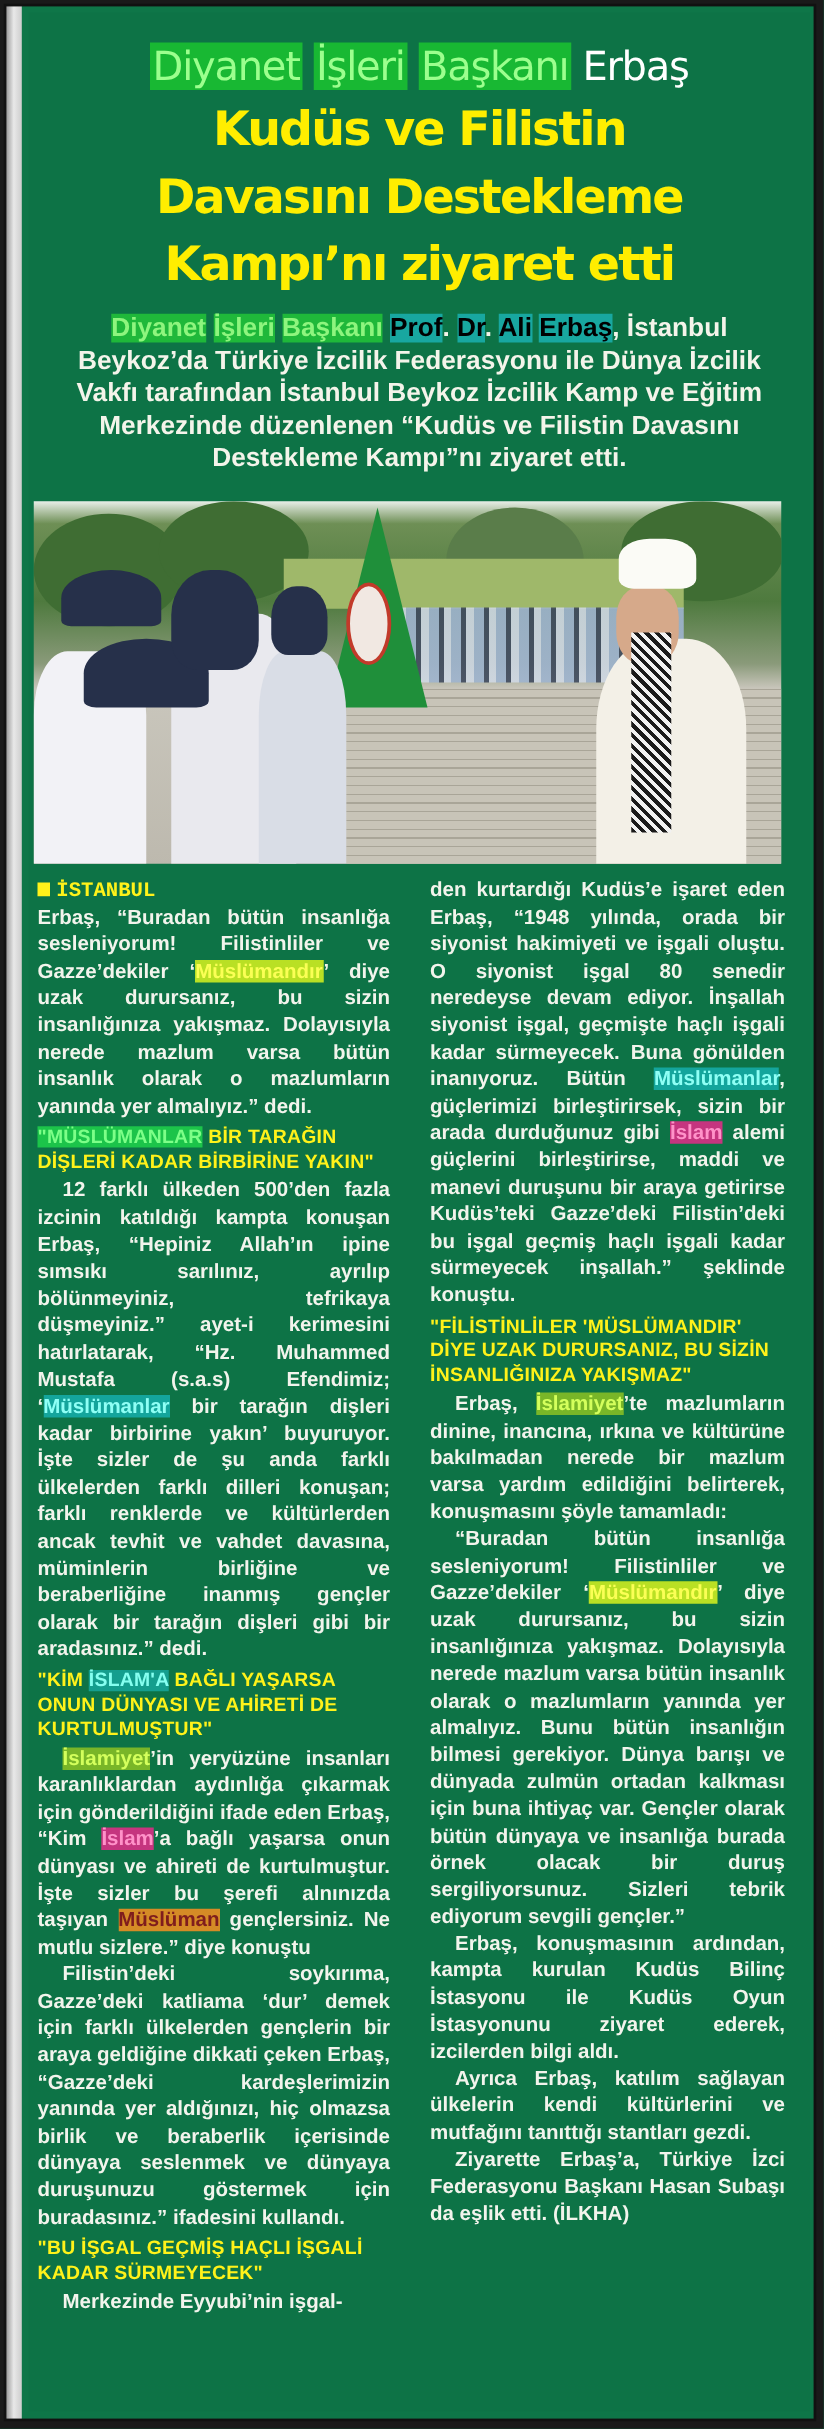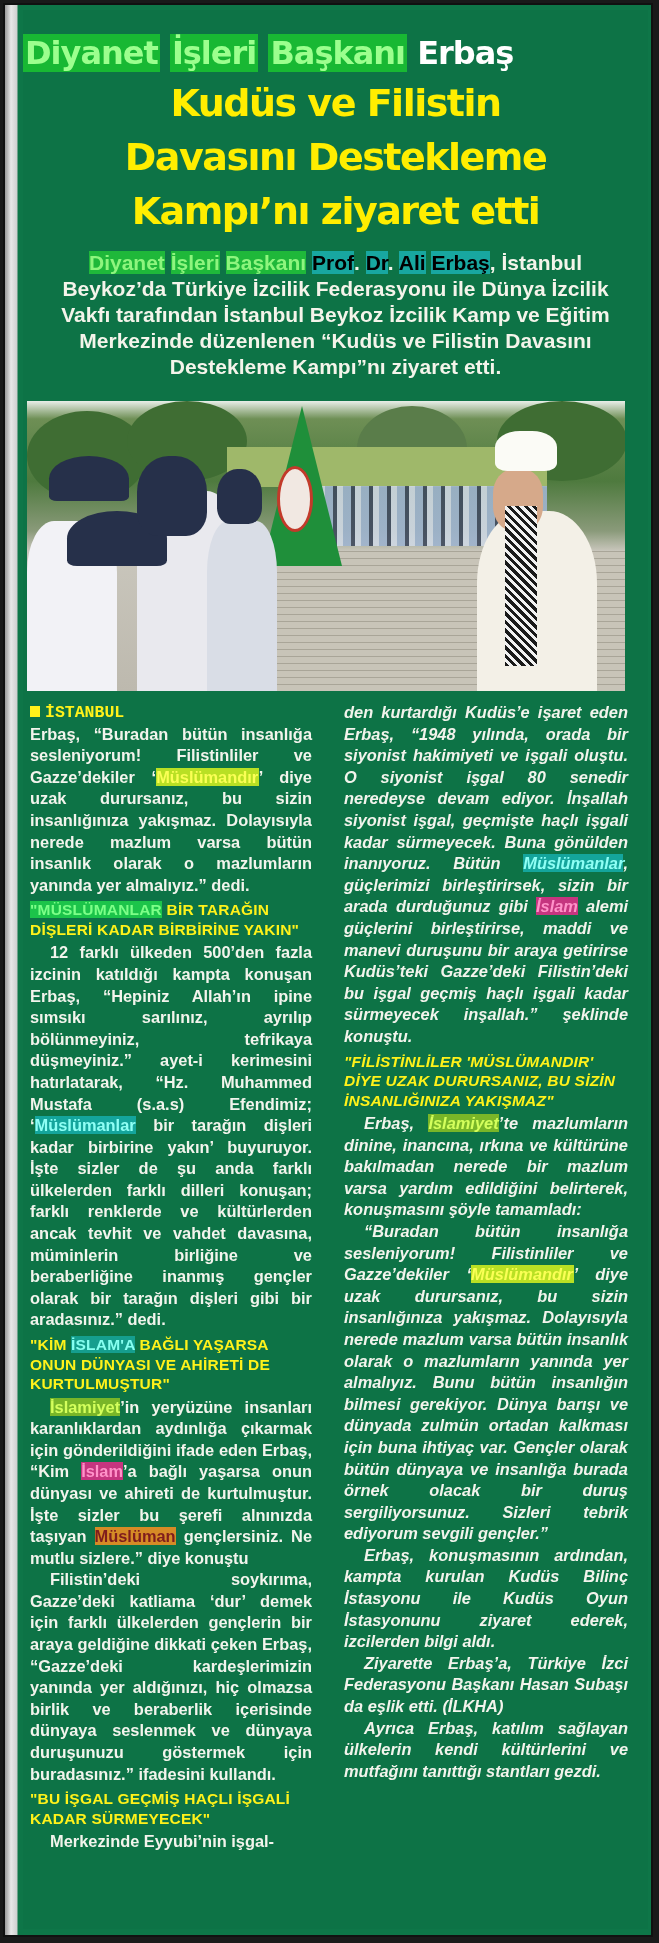--- a/index.html
+++ b/index.html
@@ -11,22 +11,22 @@
     position: absolute; left: 3px; top: 3px; width: 650px; height: 1934px;
     background: linear-gradient(90deg, #9a9a9a 0px, #e8e8e8 6px, #cfcfcf 12px, #0e7648 13px);
     border: 2px solid #111;
     box-sizing: border-box;
   }
   .page {
     position: absolute; left: 18px; top: 5px; right: 3px; bottom: 6px;
     background: #0d7346;
   }
   .kicker {
-    position: absolute; top: 24px; left: 0; right: 0; 
-    font-family: "DejaVu Sans", sans-serif; font-weight: bold; font-size: 32px; letter-spacing: -1px;
+    position: absolute; top: 24px; left: 0; right: 0; text-align: center;
+    font-family: "DejaVu Sans", sans-serif; font-weight: normal; font-size: 32px; letter-spacing: -1px;
     color: #8ff58a;
   }
   .kicker .hl { background: #18b833; color: #9cff8e; padding: 0 2px; }
   .kicker .white { color: #ffffff; }
   .title {
     position: absolute; top: 66px; left: 0; right: 0; text-align: center;
     font-family: "DejaVu Sans", sans-serif; font-weight: bold; font-size: 38px; line-height: 54px;
     color: #ffee00; letter-spacing: -1.5px;
   }
   .spot {
@@ -52,21 +52,21 @@
   .photo .imam-robe { position: absolute; left: 450px; top: 110px; width: 120px; height: 180px; background: #f3f0e7; border-radius: 40% 40% 0 0; }
   .photo .imam-turban { position: absolute; left: 468px; top: 30px; width: 62px; height: 40px; background: #fbfbf6; border-radius: 40% 40% 20% 20%; }
   .photo .imam-face { position: absolute; left: 466px; top: 68px; width: 50px; height: 62px; background: #d6a98a; border-radius: 40%; }
   .photo .scarf { position: absolute; left: 478px; top: 105px; width: 32px; height: 160px; background: repeating-linear-gradient(45deg,#1a1a1a 0 3px,#f1f1f1 3px 6px); }
   .col {
     position: absolute; top: 697px; width: 282px;
     font-family: "Liberation Sans", sans-serif; font-weight: bold; font-size: 16.4px; line-height: 21.6px;
     color: #f2f4ec; text-align: justify;
   }
   .col.left { left: 25px; }
-  .col.right { left: 339px; width: 284px; top: 697px; font-style: italic; }
+  .col.right { left: 339px; width: 284px; top: 697px; }
   .col p { margin: 0; }
   .col p.ind { text-indent: 20px; }
   .col .sub {
     color: #fff21a; font-weight: bold; font-size: 15.5px; line-height: 19.5px;
     text-align: left; margin: 4px 0 3px 0; letter-spacing: .2px;
   }
   .col .sub .hg { background: #1cc44a; color: #7dff88; }
   .col .sub .hc { background: #159e8e; color: #86fff0; }
   .dateline { color: #fff21a; font-size: 16.5px; font-family: Liberation Mono, monospace; }
   .dateline .sq { display: inline-block; width: 10px; height: 11px; background: #fff21a; margin-right: 5px; vertical-align: 0; }
@@ -132,16 +132,16 @@
     <div class="sub">"BU İŞGAL GEÇMİŞ HAÇLI İŞGALİ KADAR SÜRMEYECEK"</div>
     <p class="ind">Merkezinde Eyyubi’nin işgal-</p>
   </div>
 
   <div class="col right">
     <p><span>den kurtardığı Kudüs’e işaret eden Erbaş, “1948 yılında, orada bir siyonist hakimiyeti ve işgali oluştu. O siyonist işgal 80 senedir neredeyse devam ediyor. İnşallah siyonist işgal, geçmişte haçlı işgali kadar sürmeyecek. Buna gönülden inanıyoruz. Bütün </span><span class="hc">Müslümanlar</span><span>, güçlerimizi birleştirirsek, sizin bir arada durduğunuz gibi </span><span class="hp">İslam</span><span> alemi güçlerini birleştirirse, maddi ve manevi duruşunu bir araya getirirse Kudüs’teki Gazze’deki Filistin’deki bu işgal geçmiş haçlı işgali kadar sürmeyecek inşallah.” şeklinde konuştu.</span></p>
     <div class="sub">"FİLİSTİNLİLER 'MÜSLÜMANDIR' DİYE UZAK DURURSANIZ, BU SİZİN İNSANLIĞINIZA YAKIŞMAZ"</div>
     <p class="ind"><span>Erbaş, </span><span class="hl">İslamiyet</span><span>’te mazlumların dinine, inancına, ırkına ve kültürüne bakılmadan nerede bir mazlum varsa yardım edildiğini belirterek, konuşmasını şöyle tamamladı:</span></p>
     <p class="ind"><span>“Buradan bütün insanlığa sesleniyorum! Filistinliler ve Gazze’dekiler ‘</span><span class="hy">Müslümandır</span><span>’ diye uzak durursanız, bu sizin insanlığınıza yakışmaz. Dolayısıyla nerede mazlum varsa bütün insanlık olarak o mazlumların yanında yer almalıyız. Bunu bütün insanlığın bilmesi gerekiyor. Dünya barışı ve dünyada zulmün ortadan kalkması için buna ihtiyaç var. Gençler olarak bütün dünyaya ve insanlığa burada örnek olacak bir duruş sergiliyorsunuz. Sizleri tebrik ediyorum sevgili gençler.”</span></p>
     <p class="ind">Erbaş, konuşmasının ardından, kampta kurulan Kudüs Bilinç İstasyonu ile Kudüs Oyun İstasyonunu ziyaret ederek, izcilerden bilgi aldı.</p>
+    <p class="ind">Ayrıca Erbaş, katılım sağlayan ülkelerin kendi kültürlerini ve mutfağını tanıttığı stantları gezdi.</p>
     <p class="ind">Ziyarette Erbaş’a, Türkiye İzci Federasyonu Başkanı Hasan Subaşı da eşlik etti. (İLKHA)</p>
-    <p class="ind">Ayrıca Erbaş, katılım sağlayan ülkelerin kendi kültürlerini ve mutfağını tanıttığı stantları gezdi.</p>
   </div>
 </div>
 
 </body></html>

